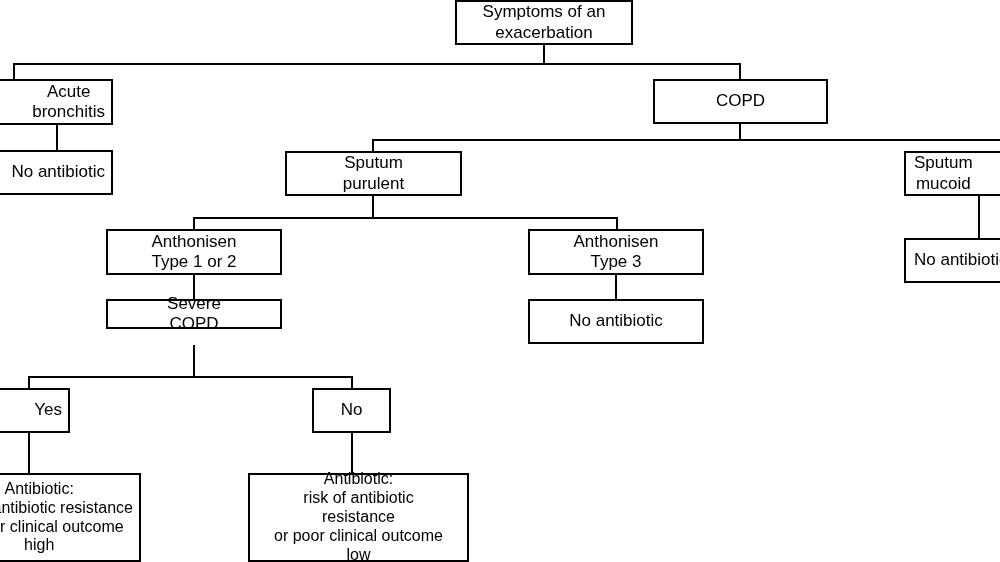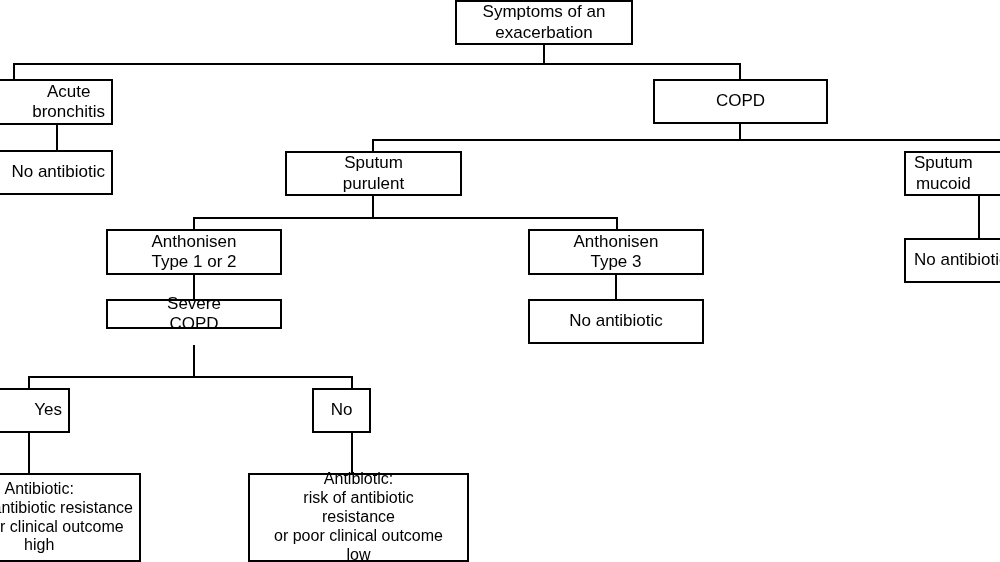--- a/index.html
+++ b/index.html
@@ -104,21 +104,21 @@
   <div class="node" style="left:106px; top:299px; width:176px; height:30px;">Severe
 COPD</div>
 
   <div class="edge v" style="left:193px; top:345px; height:33px;"></div>
   <div class="edge h" style="left:28px; top:376px; width:325px;"></div>
   <div class="edge v" style="left:28px; top:376px; height:13px;"></div>
   <div class="edge v" style="left:351px; top:376px; height:13px;"></div>
 
   <div class="node clipped-left" style="left:-40px; top:388px; width:110px; height:45px;">Yes</div>
 
-  <div class="node" style="left:312px; top:388px; width:59px; height:45px;">No</div>
+  <div class="node" style="left:312px; top:388px; width:79px; height:45px;">No</div>
 
   <div class="edge v" style="left:28px; top:433px; height:40px;"></div>
   <div class="edge v" style="left:351px; top:433px; height:40px;"></div>
 
   <div class="node clipped-left" style="left:-90px; top:473px; width:231px; height:89px; font-size:16px;">Antibiotic:
 risk of antibiotic resistance
 or poor clinical outcome
 high</div>
 
   <div class="node" style="left:248px; top:473px; width:221px; height:89px; font-size:16px;">Antibiotic:

